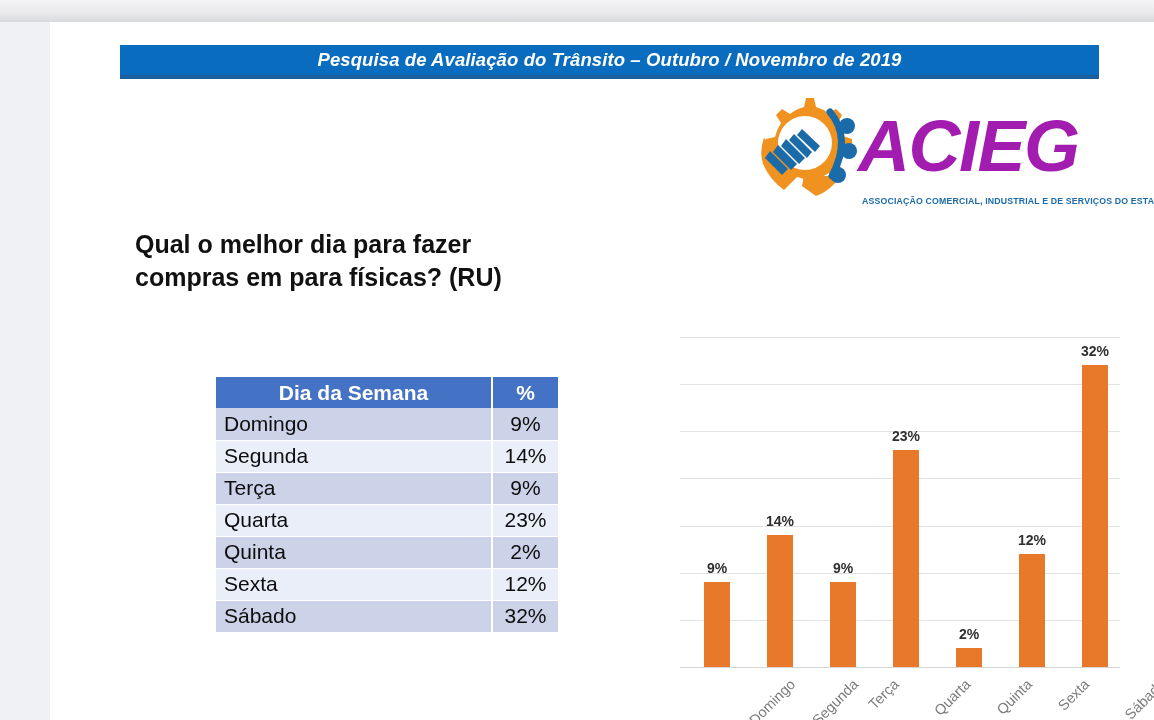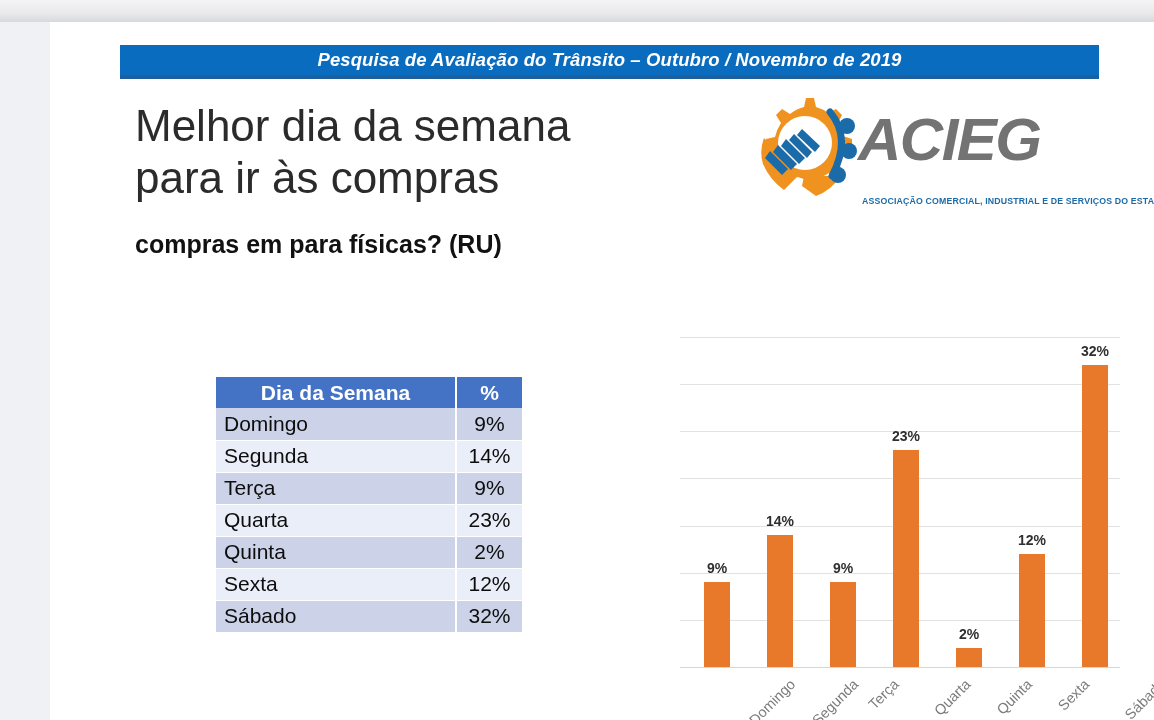--- a/index.html
+++ b/index.html
@@ -73,24 +73,24 @@
   #logo {
     position: absolute; left: 660px; top: 62px;
     width: 400px; height: 140px;
   }
   #logo-graphic {
     position: absolute; left: 34px; top: 6px;
     width: 120px; height: 118px;
   }
   #logo-wordmark {
     position: absolute; left: 148px; top: 26px;
-    font-size: 60px;
+    font-size: 72px;
     font-weight: bold;
     font-style: italic;
-    color: #737373;
+    color: #a21caf;
     letter-spacing: -1.5px;
     line-height: 1;
   }
   #logo-tagline {
     position: absolute; left: 152px; top: 112px;
     font-size: 8.6px;
     font-weight: bold;
     color: #1b6ba8;
     letter-spacing: 0.15px;
     white-space: nowrap;
@@ -111,21 +111,21 @@
   table.data th {
     background: #4472c4;
     color: #ffffff;
     font-size: 21px;
     font-weight: bold;
     height: 31px;
     text-align: center;
     border-right: 2px solid #ffffff;
   }
   table.data th:last-child { border-right: none; }
-  table.data th.c-day { width: 240px; }
+  table.data th.c-day { width: 276px; }
   table.data th.c-pct { width: 66px; }
   table.data td {
     font-size: 21px;
     color: #0d0d0d;
     height: 32px;
     padding: 0 8px;
     border-right: 2px solid #ffffff;
     border-bottom: 1px solid #ffffff;
   }
   table.data td:last-child { border-right: none; text-align: center; padding: 0; }
@@ -176,26 +176,23 @@
 
   <div id="top-strip"></div>
   <div id="left-gutter"></div>
 
   <div id="slide">
 
     <div id="banner">
       <span id="banner-text">Pesquisa de Avaliação do Trânsito – Outubro / Novembro de 2019</span>
     </div>
 
-    <div id="title">
-      <span class="tline">Melhor dia da semana</span>
-      <span class="tline">para ir às compras</span>
-    </div>
 
     <div id="subtitle">
+      <span class="sline">Qual o melhor dia para fazer</span>
       <span class="sline">compras em para físicas? (RU)</span>
     </div>
 
     <div id="logo">
       <svg id="logo-graphic" viewBox="0 0 120 118">
 
         <path d="M62 8 L70 8 L72 17 Q79 19 84 23 L92 19 L98 25 L94 33 Q98 39 99 46 L108 49 L108 57 L99 60 Q98 67 94 73 L99 81 L93 87 L85 83 Q79 87 72 89 L70 98 L62 98 L60 89 Q52 87 46 83 L38 88 L32 82 L37 74 Q33 68 31 60 L22 58 L22 49 L31 47 Q33 39 37 33 L32 25 L38 19 L46 24 Q52 19 60 17 Z" fill="#f0921f"></path>
         <circle cx="61" cy="53" r="27" fill="#ffffff"></circle>
 
         <path d="M20 48 L56 84 L40 100 Q26 90 19 74 Q15 61 20 48 Z" fill="#f0921f"></path>

